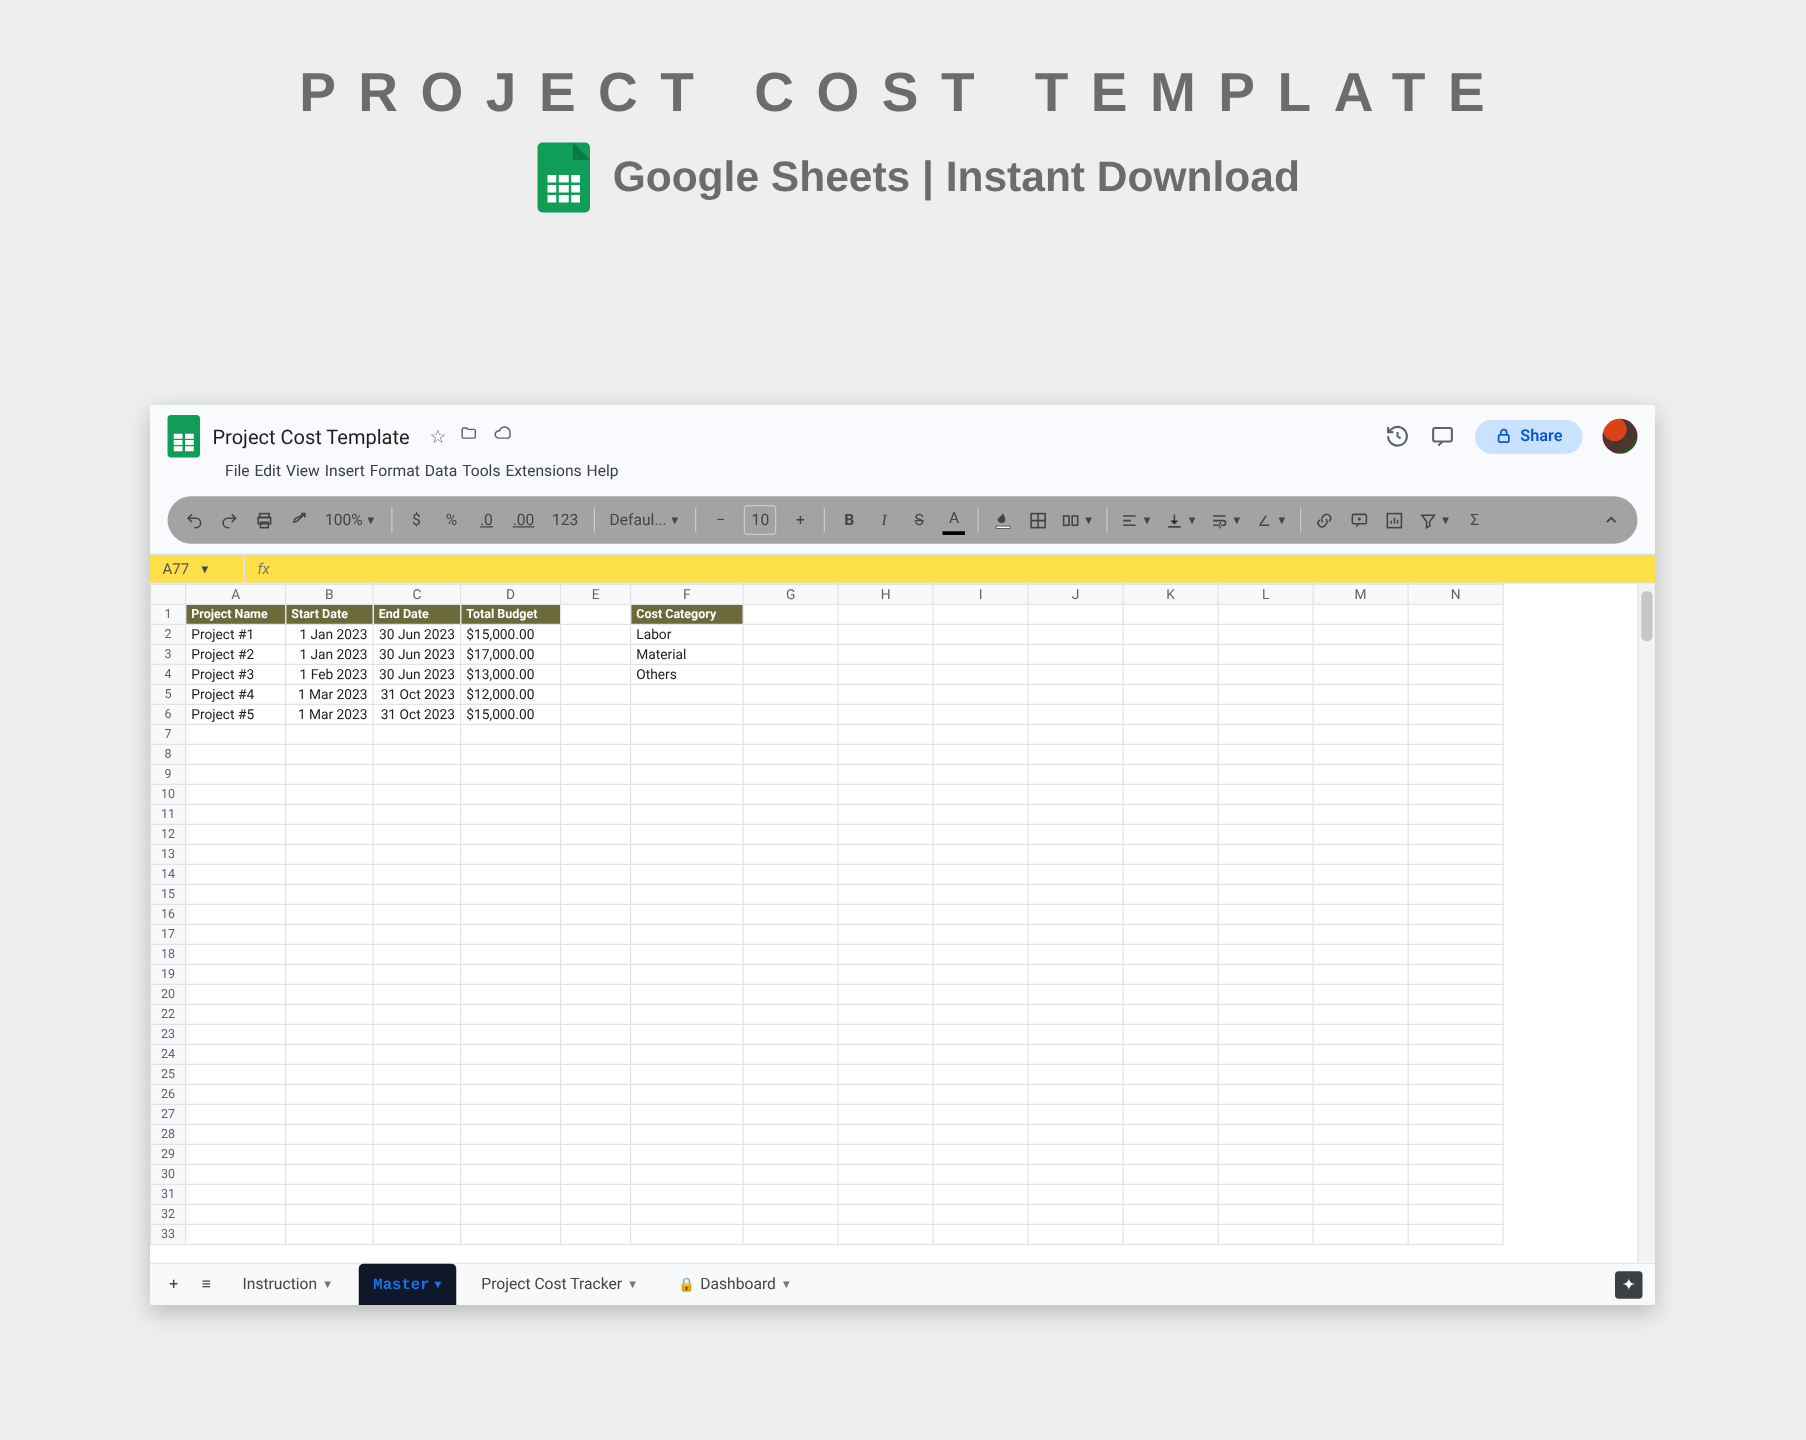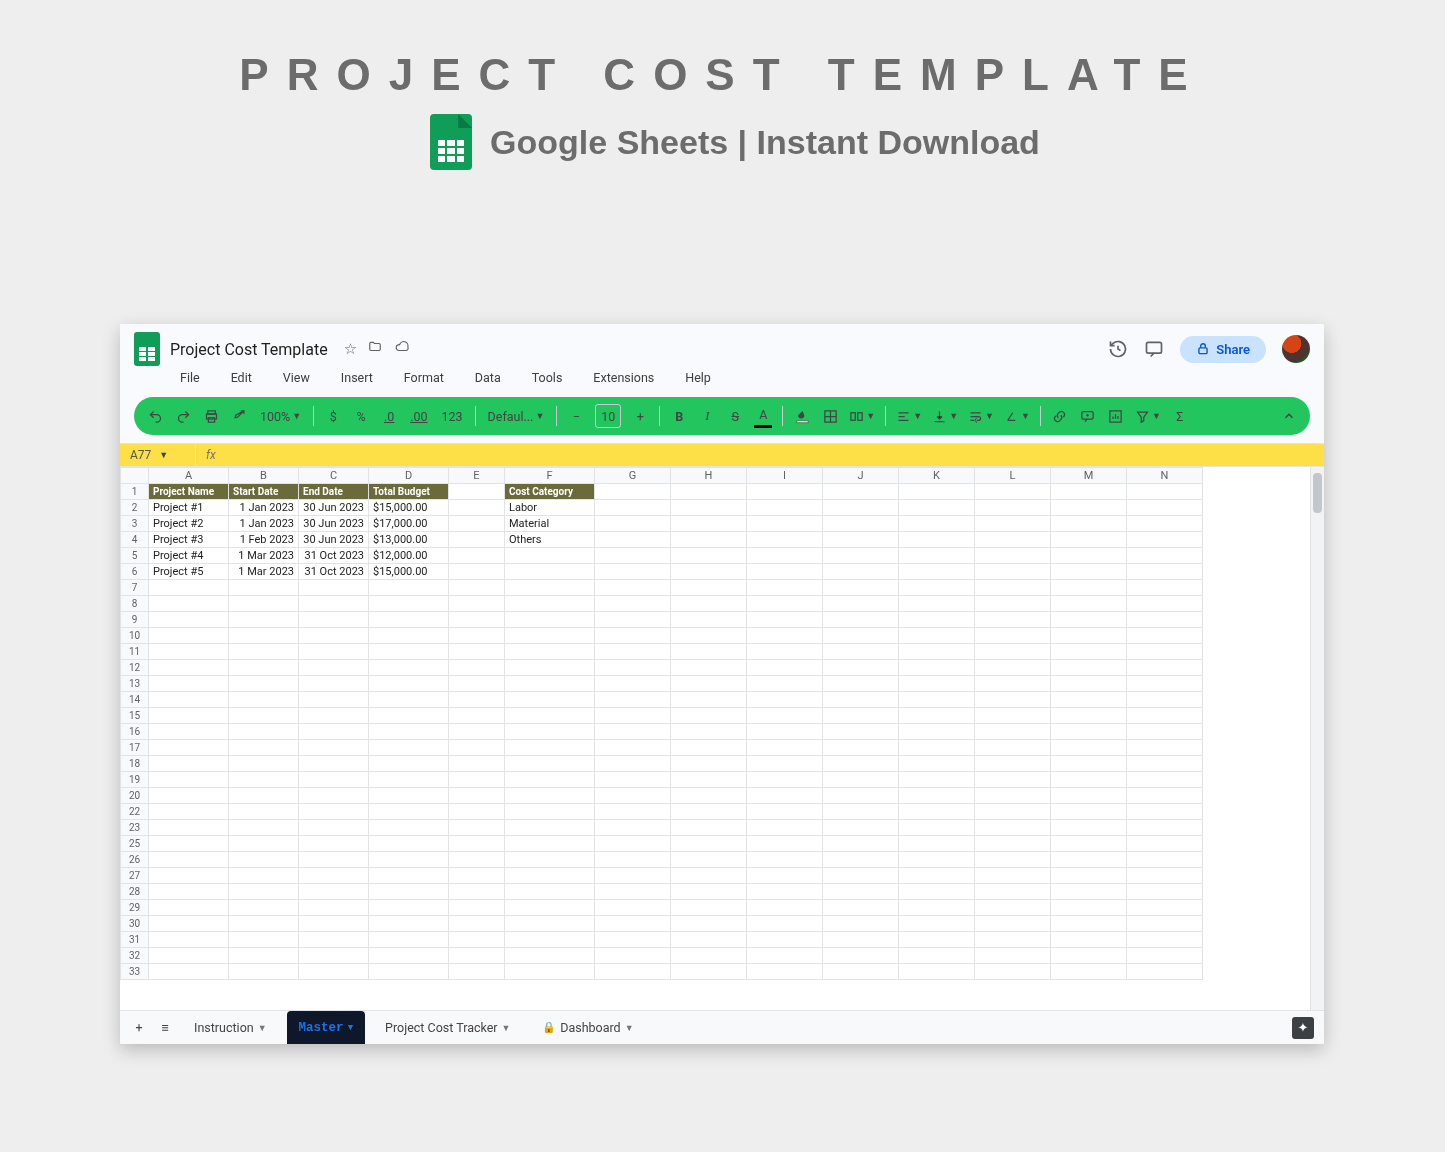--- a/index.html
+++ b/index.html
@@ -90,31 +90,31 @@
     border-radius:20px; padding:6px 16px;
     font-size:13px; font-weight:600; cursor:pointer;
   }
   .avatar{
     width:28px; height:28px; border-radius:50%;
     background: radial-gradient(circle at 35% 30%, #d84315 0 35%, #4e342e 36% 70%, #1b5e20 71% 100%);
   }
 
   
   .menubar{
-    display:flex; gap:31px;
+    display:flex; gap:4px;
     padding:4px 0 8px 60px;
     font-size:12.5px; color:#3c4043;
     background:#f8fafd;
   }
   .menubar span{ cursor:pointer; }
 
   
   .toolbar-wrap{ padding:4px 14px 8px 14px; background:#f8fafd; }
   .toolbar{
-    background:#22c55e;
+    background:#a3a3a3;
     border-radius:22px;
     height:38px;
     display:flex; align-items:center;
     padding:0 12px; gap:10px;
     font-size:12.5px; color:#444;
   }
   .tb-sep{ width:1px; height:20px; background:#c7ccd1; }
   .tb-btn{ display:flex; align-items:center; justify-content:center; cursor:pointer; height:24px; min-width:18px; color:#444; }
   .tb-text{ padding:0 2px; }
   .tb-spacer{ flex:1; }
@@ -821,20 +821,37 @@
             <td></td>
             <td></td>
             <td></td>
             <td></td>
             <td></td>
             <td></td>
             <td></td>
           </tr>
           <tr>
             <th class="rownum">23</th>
+            <td></td>
+            <td></td>
+            <td></td>
+            <td></td>
+            <td></td>
+            <td></td>
+            <td></td>
+            <td></td>
+            <td></td>
+            <td></td>
+            <td></td>
+            <td></td>
+            <td></td>
+            <td></td>
+          </tr>
+          <tr>
+            <th class="rownum">24</th>
             <td></td>
             <td></td>
             <td></td>
             <td></td>
             <td></td>
             <td></td>
             <td></td>
             <td></td>
             <td></td>
             <td></td>

